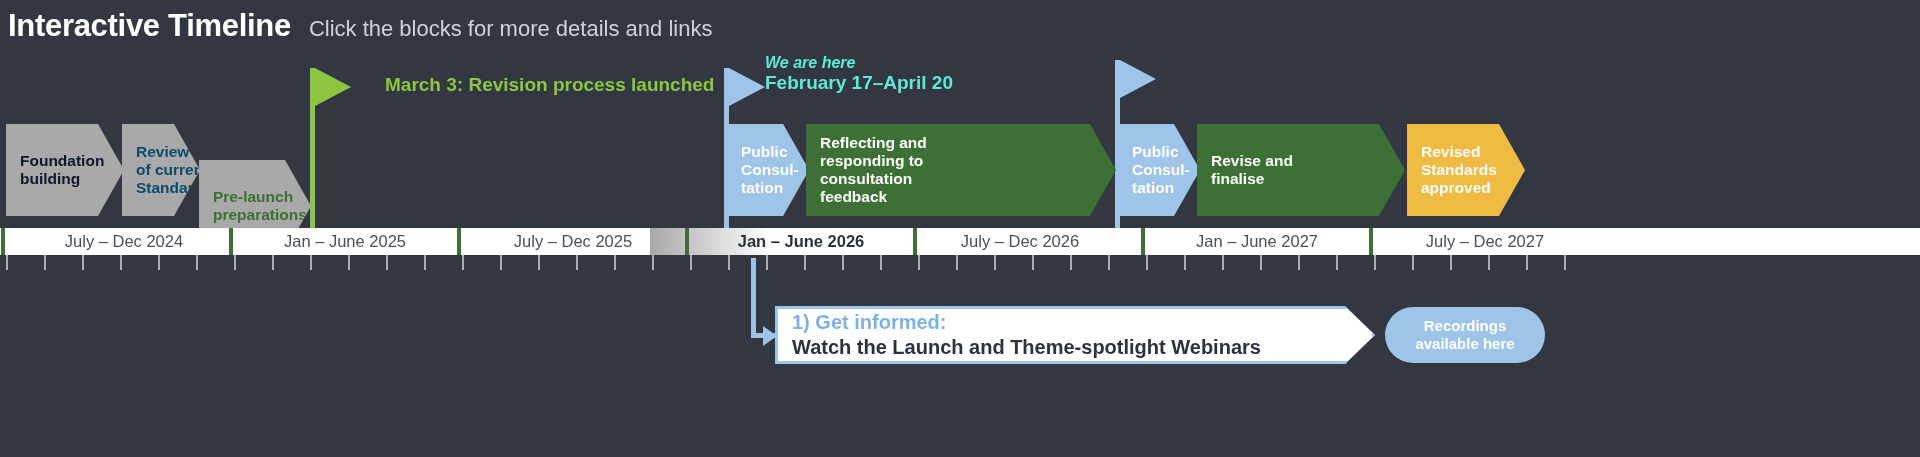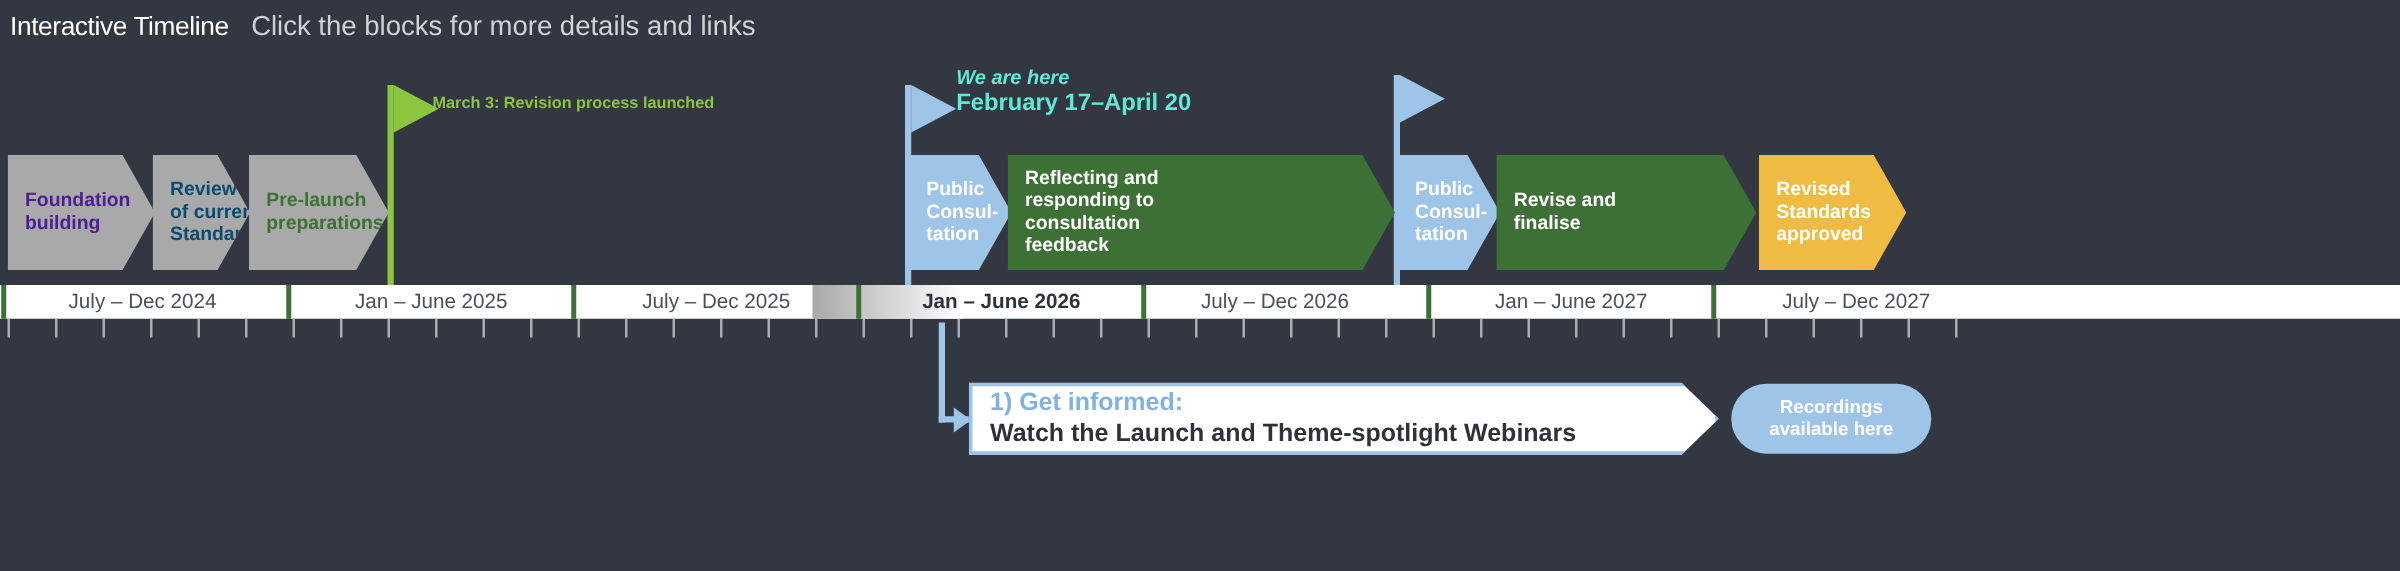--- a/index.html
+++ b/index.html
@@ -6,21 +6,21 @@
   html, body {
     width: 1920px; height: 457px;
     background: #323741;
     font-family: "Liberation Sans", sans-serif;
     overflow: hidden;
   }
   #stage { position: relative; width: 1920px; height: 457px; }
 
   
   #header { position: absolute; left: 8px; top: 8px; display: flex; align-items: baseline; gap: 18px; }
-  #title { color: #ffffff; font-size: 21px; font-weight: normal; letter-spacing: -0.3px; text-align: center; }
+  #title { color: #ffffff; font-size: 31px; font-weight: bold; letter-spacing: -0.3px; text-align: center; }
   #subtitle { color: #cfd3d9; font-size: 22px; font-weight: 400; }
 
   
   .flag-pole { position: absolute; width: 5px; }
   .flag-tri { position: absolute; width: 0; height: 0; }
   .flag-label { position: absolute; font-weight: bold; white-space: nowrap; }
   .flag-label .l1 { display: block; }
   .flag-label .l2 { display: block; }
 
   
@@ -79,47 +79,47 @@
 
   <div id="header">
     <div id="title">Interactive Timeline</div>
     <div id="subtitle">Click the blocks for more details and links</div>
   </div>
 
   <div id="flags-layer">
       <div class="flag-pole" style="left: 310px; top: 68px; height: 160px; background: rgb(140, 198, 63);"></div>
       <div class="flag-tri" style="left: 315px; top: 68px; border-top: 19px solid transparent; border-bottom: 19px solid transparent; border-left: 36px solid rgb(140, 198, 63);"></div>
       <div class="flag-label" style="left: 346px; top: 74px; color: rgb(140, 198, 63);">
-        <span class="l2" style="font-size: 13px;">March 3: Revision process launched</span>
+        <span class="l2" style="font-size: 19px; margin-left: 39px;">March 3: Revision process launched</span>
       </div>
       <div class="flag-pole" style="left: 724px; top: 68px; height: 160px; background: rgb(158, 196, 232);"></div>
       <div class="flag-tri" style="left: 729px; top: 68px; border-top: 19px solid transparent; border-bottom: 19px solid transparent; border-left: 36px solid rgb(158, 196, 232);"></div>
       <div class="flag-label" style="left: 765px; top: 54px; color: #5eead4;">
         <span class="l1" style="font-size: 16px; font-style: italic;">We are here</span>
         <span class="l2" style="font-size: 19px;">February 17–April 20</span>
       </div>
       <div class="flag-pole" style="left: 1115px; top: 60px; height: 168px; background: rgb(158, 196, 232);"></div>
       <div class="flag-tri" style="left: 1120px; top: 60px; border-top: 19px solid transparent; border-bottom: 19px solid transparent; border-left: 36px solid rgb(158, 196, 232);"></div>
     </div>
 
   <div id="blocks">
-      <div class="blk arrow" style="left: 6px; width: 118px; background: rgb(169, 169, 169); color: #4c1d95;">
+      <div class="blk arrow" style="left: 6px; width: 118px; background: rgb(169, 169, 169); color: #0f172a;">
         <div class="txt">
           <div>Foundation</div>
           <div>building</div>
         </div>
       </div>
       <div class="blk arrow" style="left: 122px; width: 78px; background: rgb(169, 169, 169); color: #0c4a6e;">
         <div class="txt">
           <div>Review</div>
           <div>of current</div>
           <div>Standards</div>
         </div>
       </div>
-      <div class="blk arrow" style="left: 199px; width: 112px; background: rgb(169, 169, 169); color: rgb(61, 112, 52);">
+      <div class="blk arrow" style="left: 199px; width: 112px; background: rgb(169, 169, 169); color: rgb(61, 112, 52); margin-top: 36px;">
         <div class="txt">
           <div>Pre-launch</div>
           <div>preparations</div>
         </div>
       </div>
       <div class="blk arrow" style="left: 727px; width: 82px; background: rgb(158, 196, 232); color: rgb(255, 255, 255); filter: drop-shadow(rgb(255, 255, 255) 0px 0px 0px); box-shadow: none; outline: none; overflow: visible;">
         <div style="position: absolute; inset: -3px; background: rgb(255, 255, 255); z-index: 0; clip-path: polygon(0px 0px, calc(100% - 26px) 0px, 100% 50%, calc(100% - 26px) 100%, 0px 100%);"></div>
         <div style="position: absolute; inset: 0px; background: rgb(158, 196, 232); z-index: 1; clip-path: polygon(0px 0px, calc(100% - 26px) 0px, 100% 50%, calc(100% - 26px) 100%, 0px 100%);"></div>
         <div class="txt">
           <div>Public</div>
@@ -152,21 +152,21 @@
         <div class="txt">
           <div>Revised</div>
           <div>Standards</div>
           <div>approved</div>
         </div>
       </div>
     </div>
 
   <div id="band">
     <div id="band-fade"></div>
-  <div class="seg" style="left: 8px; width: 212px;">July – Dec 2024</div>
+  <div class="seg" style="left: 18px; width: 212px;">July – Dec 2024</div>
       <div class="seg" style="left: 234px; width: 222px;">Jan – June 2025</div>
       <div class="seg-div" style="left: 229px; background: rgb(61, 112, 52);"></div>
       <div class="seg" style="left: 462px; width: 222px;">July – Dec 2025</div>
       <div class="seg-div" style="left: 457px; background: rgb(61, 112, 52);"></div>
       <div class="seg cur" style="left: 690px; width: 222px;">Jan – June 2026</div>
       <div class="seg-div" style="left: 685px; background: rgb(61, 112, 52);"></div>
       <div class="seg" style="left: 918px; width: 204px;">July – Dec 2026</div>
       <div class="seg-div" style="left: 913px; background: rgb(61, 112, 52);"></div>
       <div class="seg" style="left: 1146px; width: 222px;">Jan – June 2027</div>
       <div class="seg-div" style="left: 1141px; background: rgb(61, 112, 52);"></div>

